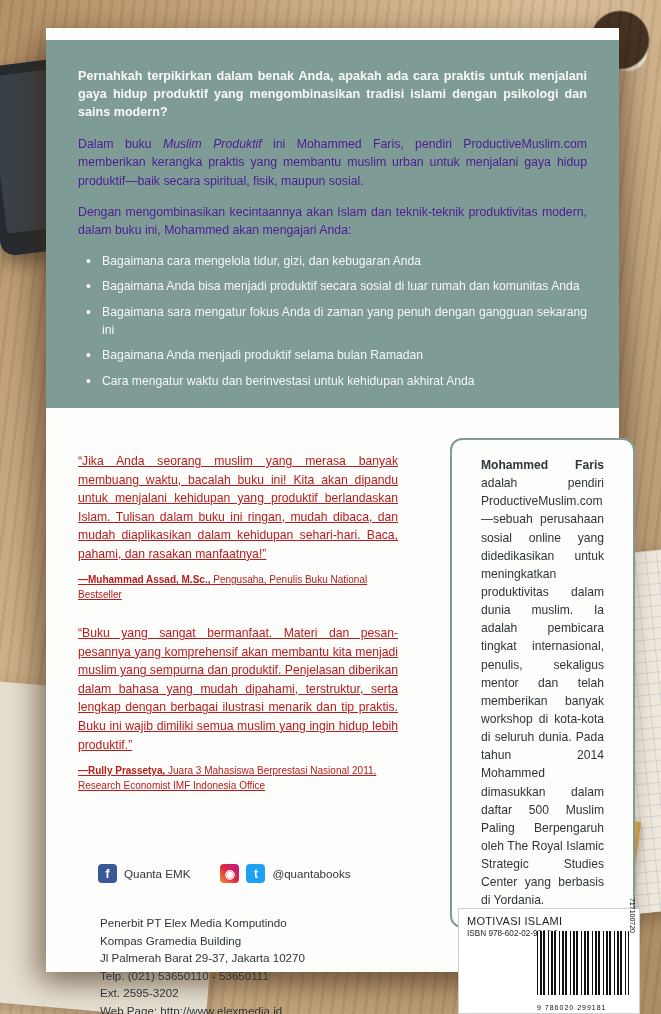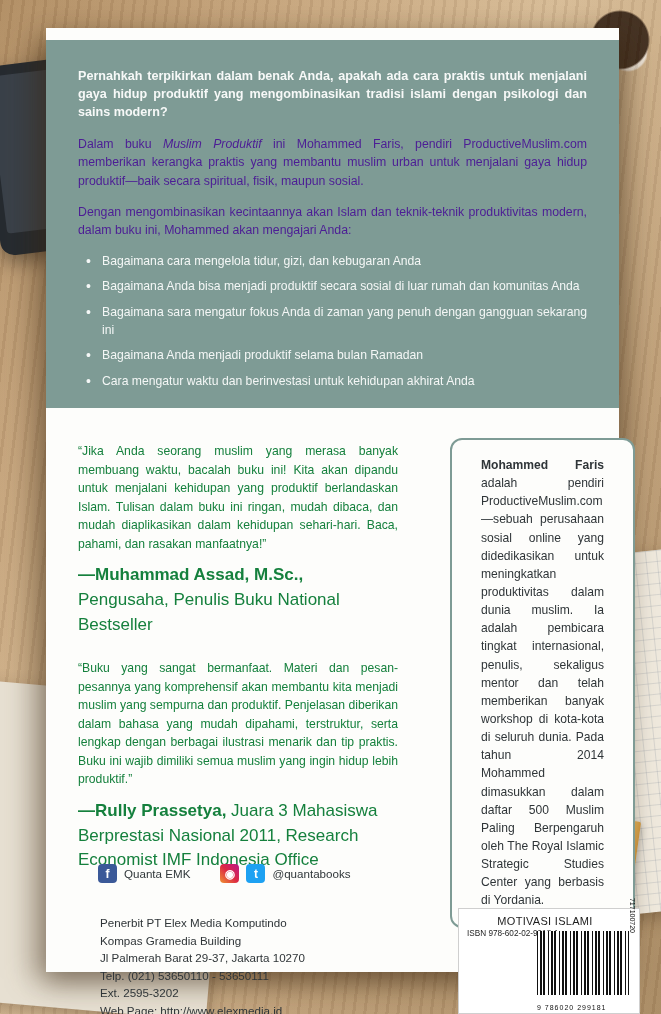--- a/index.html
+++ b/index.html
@@ -43,23 +43,23 @@
   .teal{position:absolute;left:0;top:12px;width:573px;height:368px;background:#7e9b95;}
   .teal-inner{padding:28px 32px 0 32px;color:#f7f9f8;}
   .lead{font-weight:bold;font-size:12.6px;line-height:1.42;margin:0 0 13px 0;text-align:justify;}
   .para{font-size:12.3px;line-height:1.52;margin:0 0 12px 0;text-align:justify;color:#4c1d95;}
   .para .ital{font-style:italic;}
   ul.bullets{margin:4px 0 0 0;padding:0;list-style:none;}
   ul.bullets li{position:relative;padding-left:24px;font-size:12.2px;line-height:1.5;margin-bottom:7px;text-align:justify;color:#f4f7f6;}
   ul.bullets li:before{content:"•";position:absolute;left:8px;top:-1px;font-size:14px;}
 
   
-  .quotes{position:absolute;left:32px;top:414px;width:320px;color:#15803d;}
+  .quotes{position:absolute;left:32px;top:424px;width:320px;color:#b91c1c;text-decoration:underline;}
   .q{font-size:12.2px;line-height:1.52;text-align:justify;margin:0 0 10px 0;}
-  .attrib{font-size:17px;line-height:1.45;margin:0 0 22px 0;}
+  .attrib{font-size:10px;line-height:1.45;margin:0 0 22px 0;}
   .attrib b{font-weight:bold;}
 
   
   .authorbox{position:absolute;left:404px;top:410px;width:185px;min-height:366px;
     border:2px solid #7e9b95;border-radius:12px;padding:16px 29px;box-sizing:border-box;
     color:#2f3538;font-size:12.1px;line-height:1.5;text-align:justify;background:#fdfdfb;}
   .authorbox b{font-weight:bold;}
 
   
   .social{position:absolute;left:52px;top:836px;display:flex;align-items:center;gap:7px;font-size:11.6px;color:#30373a;}
@@ -67,21 +67,21 @@
   .fb{background:#3b5998;}
   .ig{background:linear-gradient(45deg,#f09433,#dc2743 50%,#bc1888);}
   .tw{background:#1da1f2;}
   .social .sp{width:16px;}
 
   
   .pub{position:absolute;left:54px;top:886px;font-size:11.6px;line-height:1.52;color:#2f3538;}
 
   
   .barcode{position:absolute;left:412px;top:880px;width:180px;height:104px;background:#fff;border:1px solid #cfcfcf;}
-  .bc-title{font-size:11px;padding:6px 16px 2px 8px;color:#1d1d1d;letter-spacing:.3px;text-align:center;}
+  .bc-title{font-size:11px;padding:6px 16px 2px 8px;color:#1d1d1d;letter-spacing:.3px;}
   .bc-isbn{font-size:8.2px;padding:0 0 2px 8px;color:#1d1d1d;}
   .bc-lines{position:absolute;left:78px;top:22px;width:92px;height:64px;
     background:repeating-linear-gradient(90deg,#111 0 1px,#fff 1px 3px,#111 3px 5px,#fff 5px 6px,#111 6px 8px,#fff 8px 11px);}
   .bc-num{position:absolute;left:78px;bottom:2px;font-size:7px;color:#111;letter-spacing:1px;}
   .bc-side{position:absolute;right:3px;top:24px;font-size:7px;color:#111;transform:rotate(90deg);transform-origin:right top;white-space:nowrap;}
 </style>
 </head>
 <body>
 
 <div class="bg">

